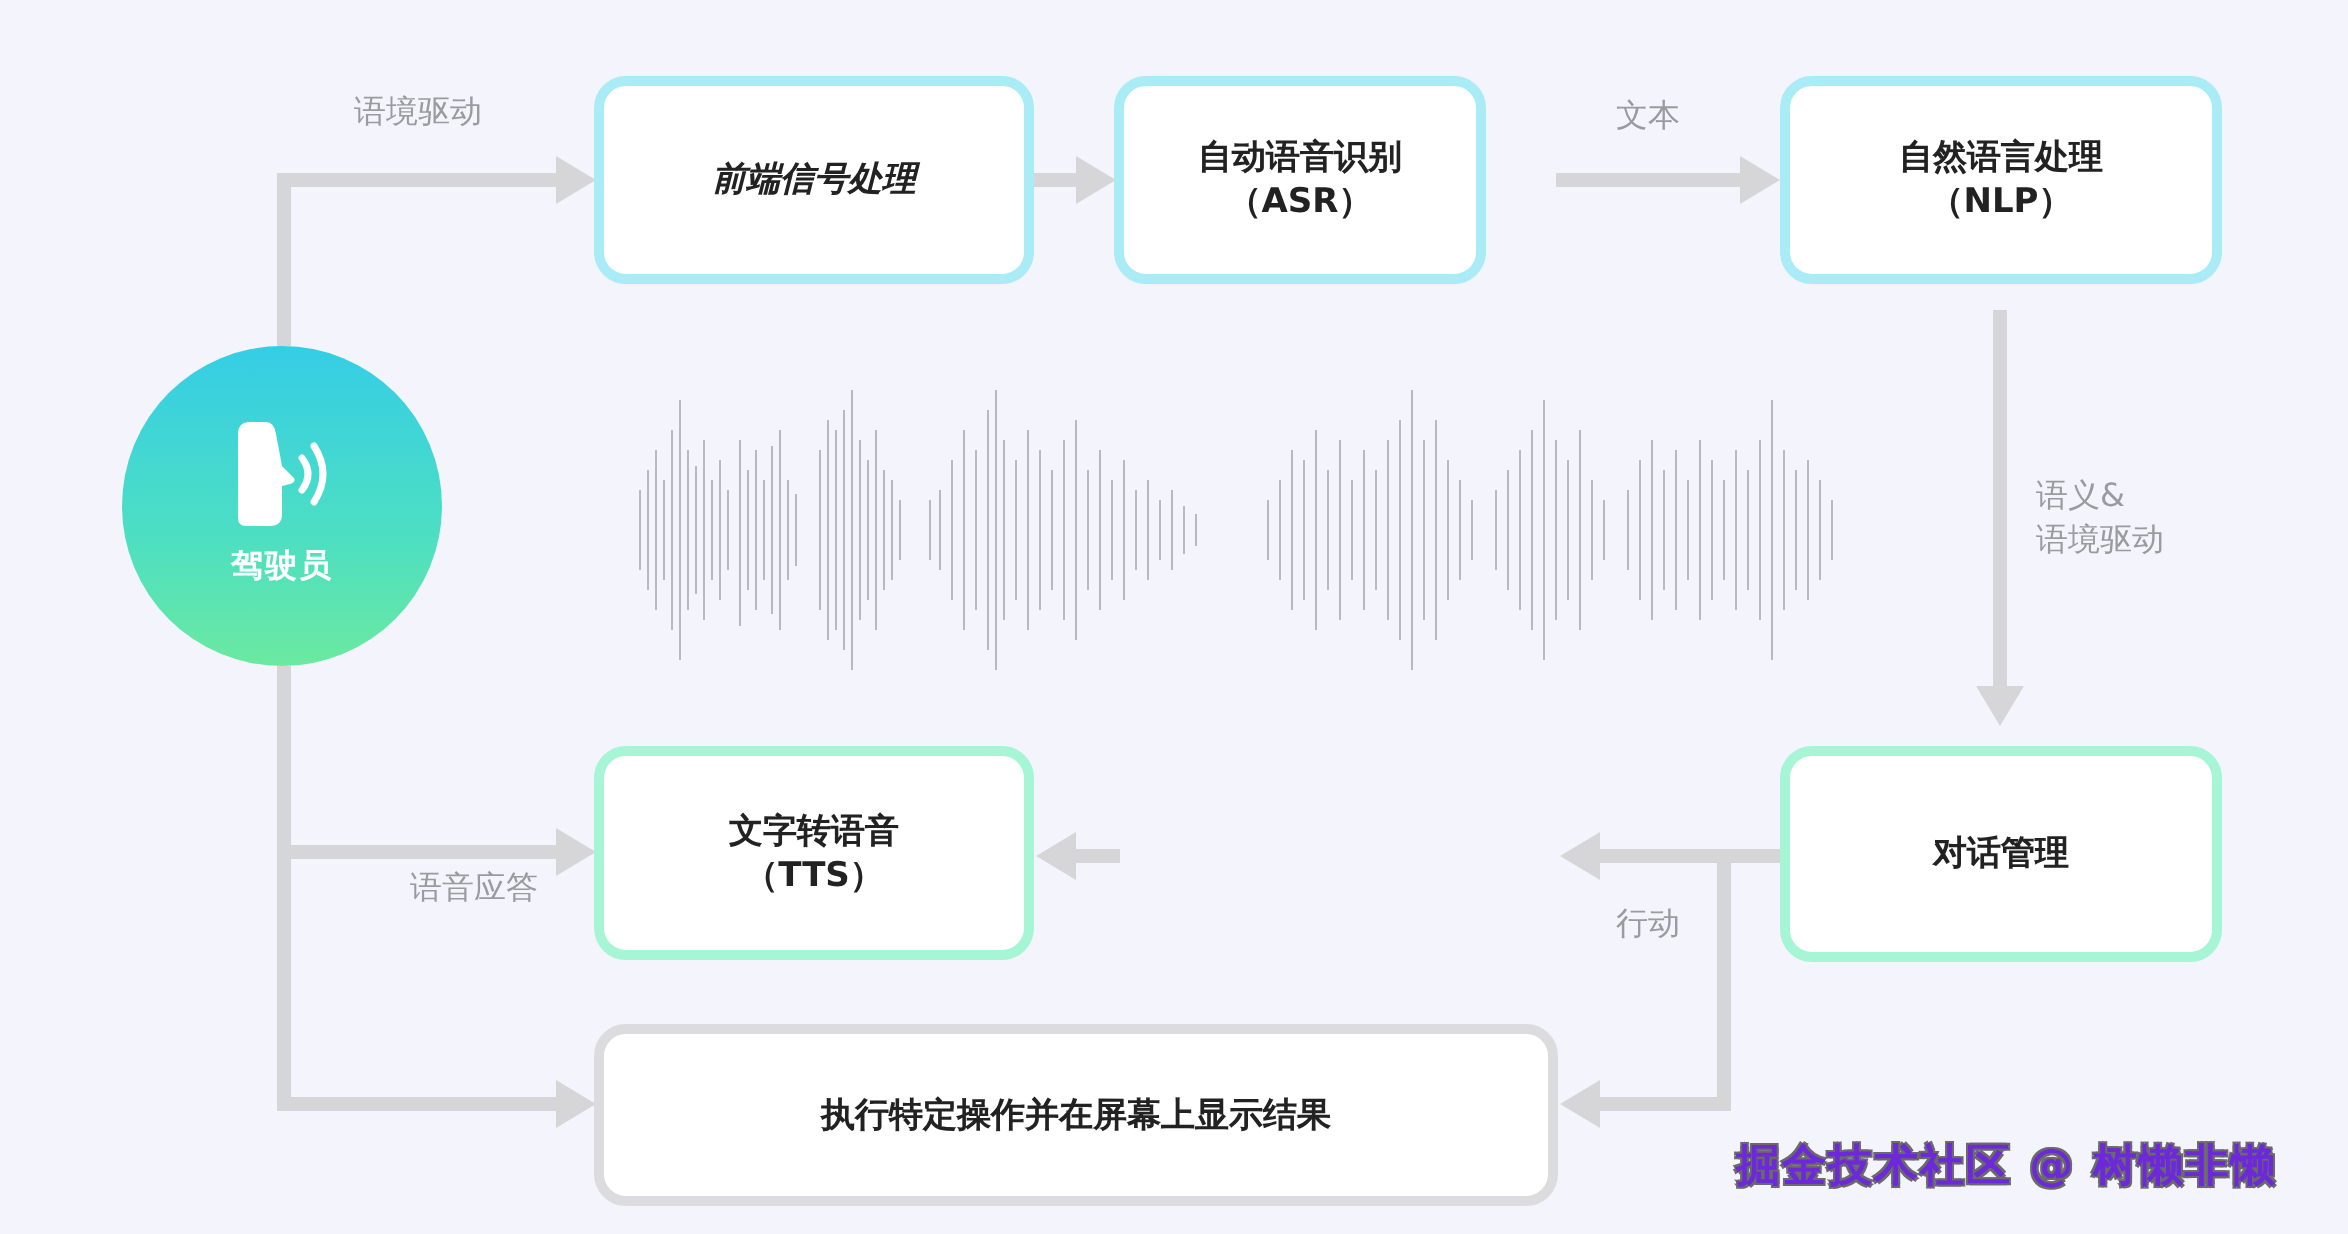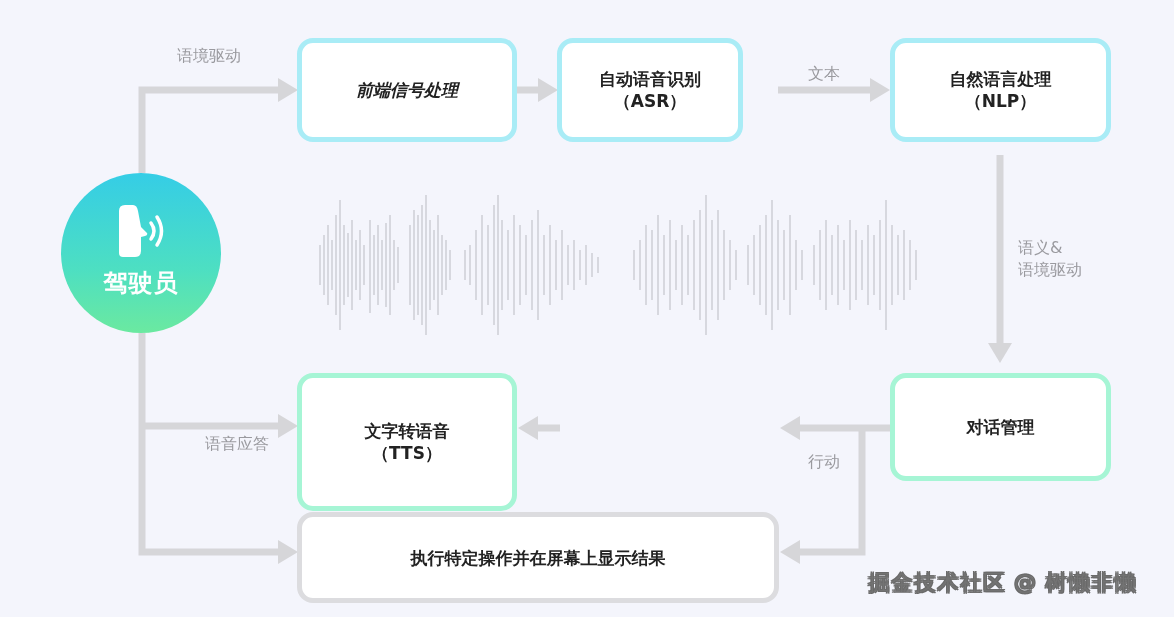--- a/index.html
+++ b/index.html
@@ -27,27 +27,27 @@
     position: absolute; color: #9a9a9f; font-size: 16px; line-height: 22px; white-space: nowrap;
   }
 
   .driver {
     position: absolute; left: 61px; top: 173px; width: 160px; height: 160px; border-radius: 50%;
     background: linear-gradient(180deg, #35cde6 0%, #4ddfc2 60%, #6be9a0 100%);
     display: flex; flex-direction: column; align-items: center; justify-content: center;
     color: #ffffff;
   }
   .driver .icon { width: 60px; height: 60px; margin-top: -6px; }
-  .driver .name { font-size: 24px; font-weight: bold; margin-top: 6px; letter-spacing: 1px; }
+  .driver .name { font-size: 16px; font-weight: bold; margin-top: 6px; letter-spacing: 1px; }
 
   .wave { position: absolute; top: 195px; height: 140px; }
 
   .watermark {
-    position: absolute; left: 868px; top: 568px; font-size: 22px; color: #737373;
-    font-weight: normal; letter-spacing: 1px;
+    position: absolute; left: 868px; top: 568px; font-size: 22px; color: #6d28d9;
+    font-weight: bold; letter-spacing: 1px;
     text-shadow: -1px -1px 0 #6a6a6a, 1px -1px 0 #6a6a6a, -1px 1px 0 #6a6a6a, 1px 1px 0 #6a6a6a;
   }
 </style>
 </head>
 <body>
 
 <div class="canvas">
 
   <svg class="connectors" viewBox="0 0 1174 617">
     <g fill="none" stroke="#d6d6d9" stroke-width="7">
@@ -206,33 +206,33 @@
   </div>
   <div class="node" style="left:557px; top:38px; width:186px; height:104px;text-align:center;">
     <span>自动语音识别</span>
     <span>（ASR）</span>
   </div>
   <div class="node" style="left:890px; top:38px; width:221px; height:104px;">
     <span>自然语言处理</span>
     <span>（NLP）</span>
   </div>
 
-  <div class="node teal" style="left:297px; top:373px; width:220px; height:138px;">
+  <div class="node teal" style="left:297px; top:373px; width:220px; height:107px;">
     <span>文字转语音</span>
     <span>（TTS）</span>
   </div>
   <div class="node teal" style="left:890px; top:373px; width:221px; height:108px;justify-content:center;">
     <span>对话管理</span>
   </div>
 
   <div class="node grey" style="left:297px; top:512px; width:482px; height:91px;">
     <span>执行特定操作并在屏幕上显示结果</span>
   </div>
 
   <div class="label" style="left:177px; top:45px;">语境驱动</div>
-  <div class="label" style="left:808px; top:63px;font-family:Liberation Serif, serif;">文本</div>
+  <div class="label" style="left:808px; top:48px;font-family:Liberation Serif, serif;">文本</div>
   <div class="label" style="left:1018px; top:237px;">语义&amp;</div>
   <div class="label" style="left:1018px; top:259px;">语境驱动</div>
   <div class="label" style="left:808px; top:451px;">行动</div>
   <div class="label" style="left:177px; top:433px;margin-left:28px;">语音应答</div>
 
   <div class="watermark">掘金技术社区 @ 树懒非懒</div>
 </div>
 
 </body></html>

